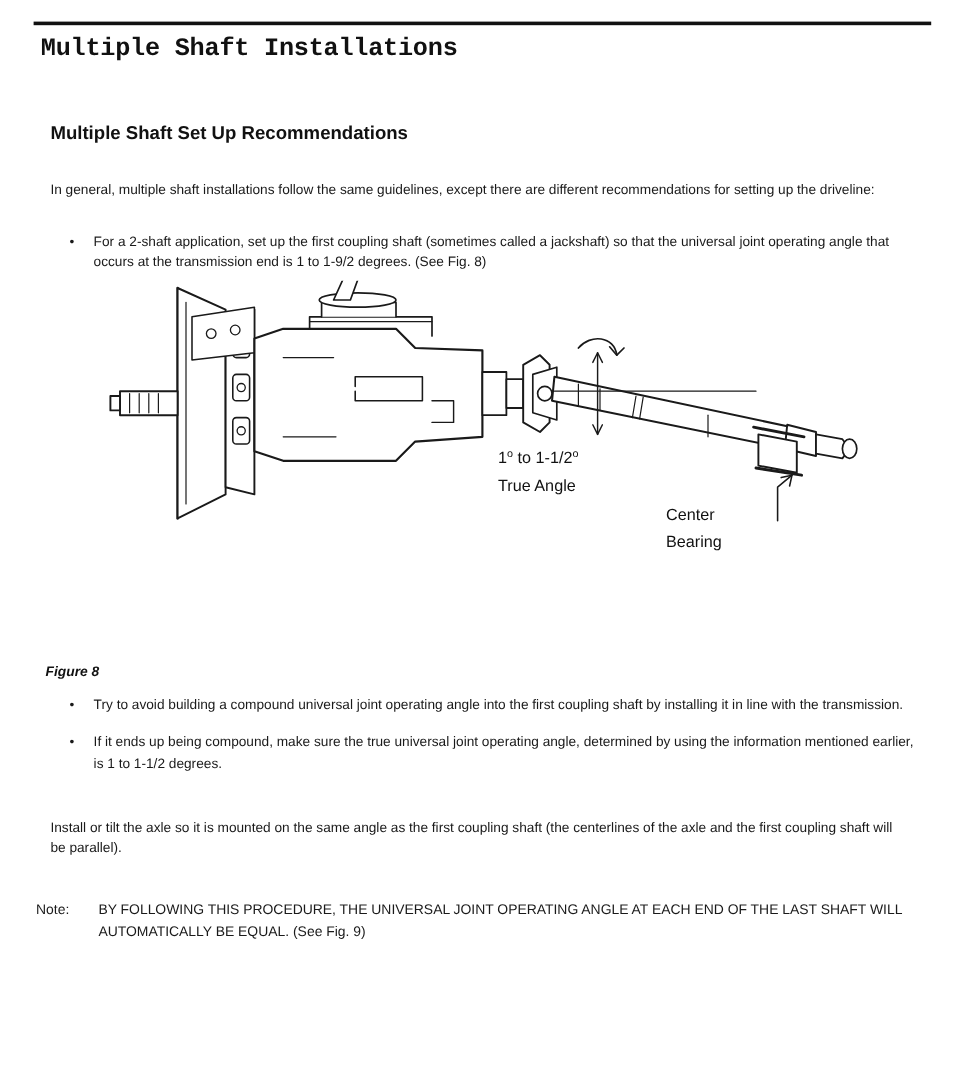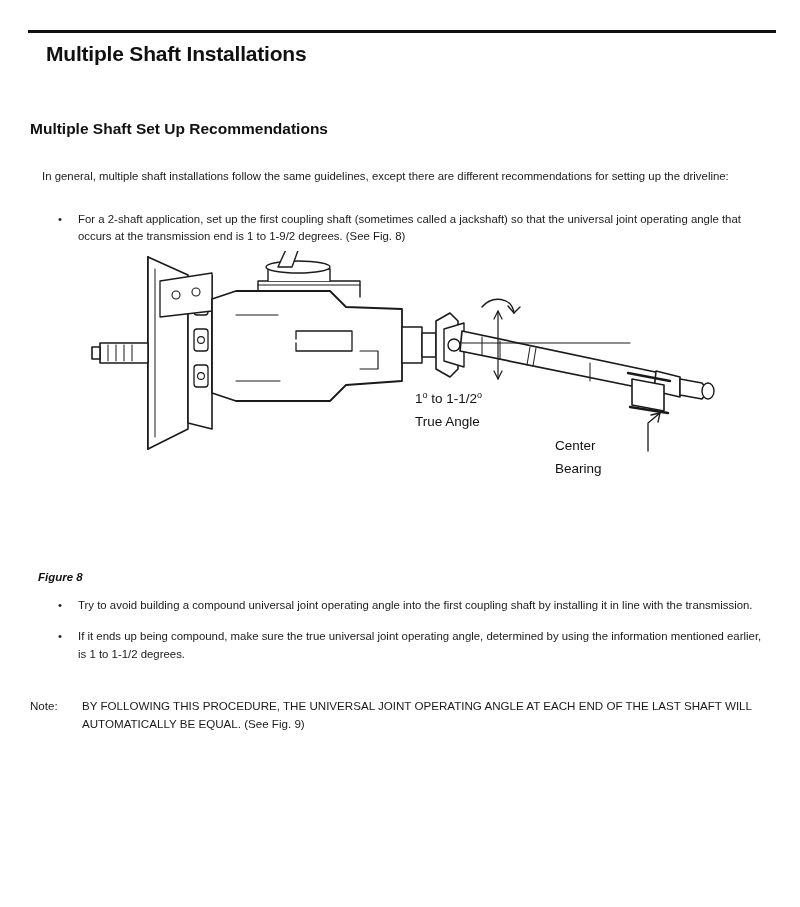--- a/index.html
+++ b/index.html
@@ -24,29 +24,30 @@
   }
   .top-rule {
     position: absolute;
     left: 28px;
     right: 24px;
     top: 14px;
     height: 3px;
     background: #111;
   }
   h1.doc-title {
-    margin: 16px;
+    margin: 4px;
     padding-top: 26px;
     font-size: 21px;
     font-weight: bold;
     letter-spacing: -0.2px;
     color: #111;
+    font-family: Liberation Mono, monospace;
   }
   h2.section-title {
-    margin: 0;
+    margin: 12px;
     padding-top: 38px;
     font-size: 15.5px;
     font-weight: bold;
     color: #111;
   }
   p.body-text {
     margin: 12px;
     padding-top: 18px;
     font-size: 11.4px;
     line-height: 1.5;
@@ -227,19 +228,22 @@
     <li>
       <span class="dot">•</span>
       <span>Try to avoid building a compound universal joint operating angle into the first coupling shaft by installing it in line with the transmission.</span>
     </li>
     <li>
       <span class="dot">•</span>
       <span>If it ends up being compound, make sure the true universal joint operating angle, determined by using the information mentioned earlier, is 1 to 1-1/2 degrees.</span>
     </li>
   </ul>
 
+  <div class="para-block">
+    <p class="body-text" style="padding-top:0">Install or tilt the axle so it is mounted on the same angle as the first coupling shaft (the centerlines of the axle and the first coupling shaft will be parallel).</p>
+  </div>
 
   <div class="note-block">
     <span class="note-label">Note:</span>
     <span>BY FOLLOWING THIS PROCEDURE, THE UNIVERSAL JOINT OPERATING ANGLE AT EACH END OF THE LAST SHAFT WILL AUTOMATICALLY BE EQUAL. (See Fig. 9)</span>
   </div>
 
 </div>
 
 </body></html>

